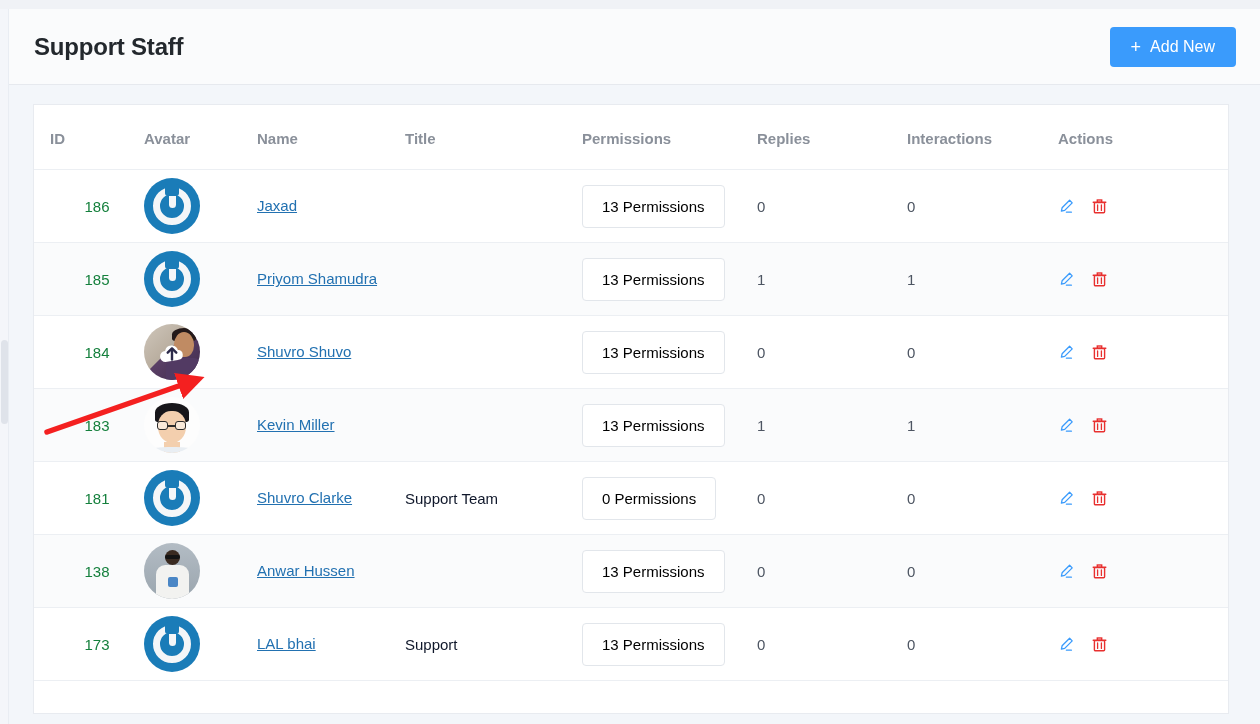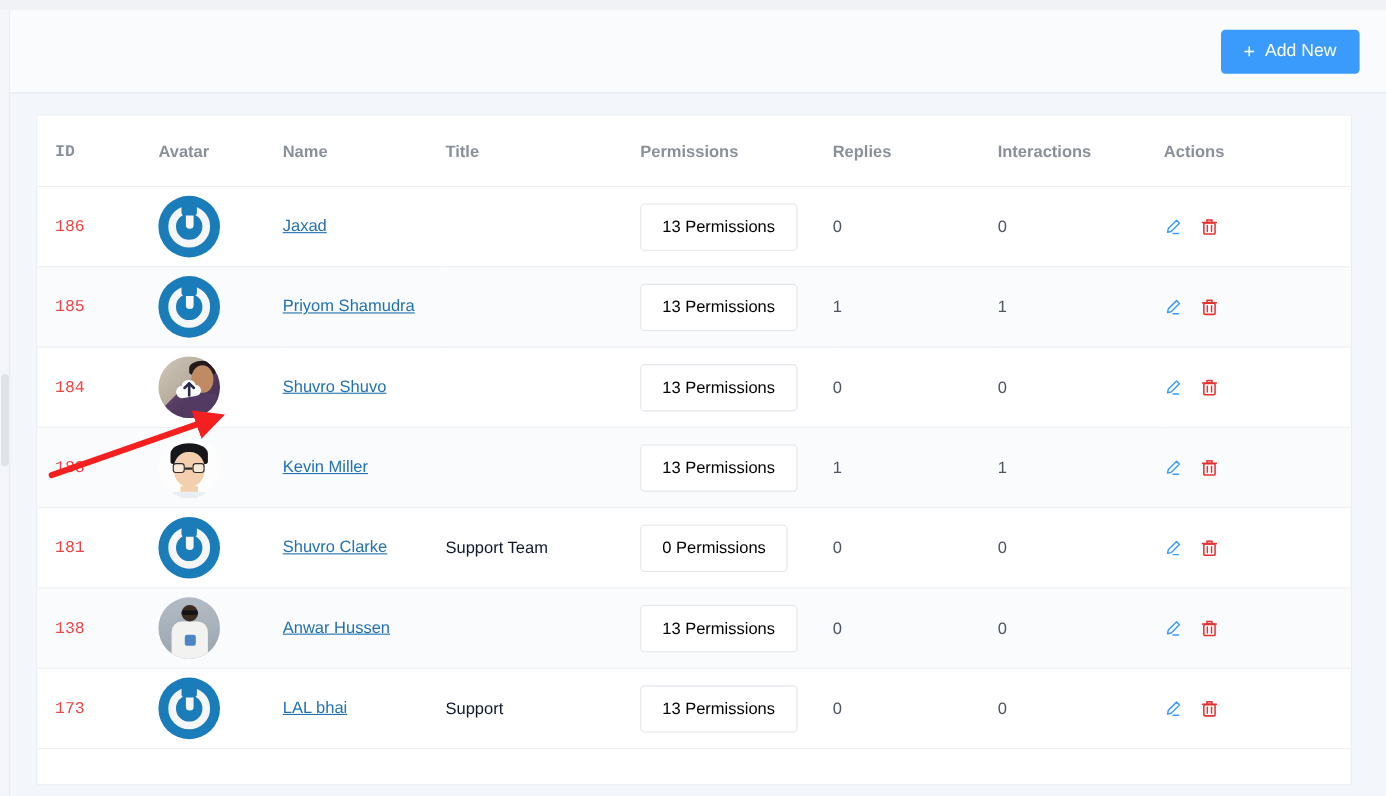--- a/index.html
+++ b/index.html
@@ -130,29 +130,29 @@
     background: #fff;
   }
   tbody td {
     font-size: 15px;
     color: #4d5562;
     border-bottom: 1px solid #eceff3;
     vertical-align: middle;
     padding: 8px 0;
   }
   tbody tr.alt td { background: #fafbfc; }
-  .c-id      { width: 110px; padding-left: 16px !important; font-family: Liberation Mono, monospace; }
+  .c-id      { width: 110px; padding-left: 16px !important; }
   .c-avatar  { width: 113px; }
   .c-name    { width: 148px; }
   .c-title   { width: 177px; }
   .c-perm    { width: 175px; }
   .c-rep     { width: 150px; }
   .c-int     { width: 151px; }
   .c-act     { width: auto; }
-  .id-cell { color: #ef4444; }
+  .id-cell { color: #15803d; text-align: center; }
   .avatar {
     width: 56px; height: 56px;
     border-radius: 50%;
     overflow: hidden;
     position: relative;
     display: block;
   }
   
   .av-gravatar { background: #1a7cb8; }
   .av-gravatar .ring {
@@ -319,20 +319,21 @@
 
 <div id="app">
 
   <div class="top-strip"></div>
 
   <div class="left-rail">
     <div class="left-rail-thumb"></div>
   </div>
 
   <div class="header">
+    <div class="page-title">Support Staff</div>
     <div class="header-right">
       <button class="add-btn">
         <span class="plus">+</span>
         <span>Add New</span>
       </button>
     </div>
   </div>
 
   <div class="card">
     <table>

